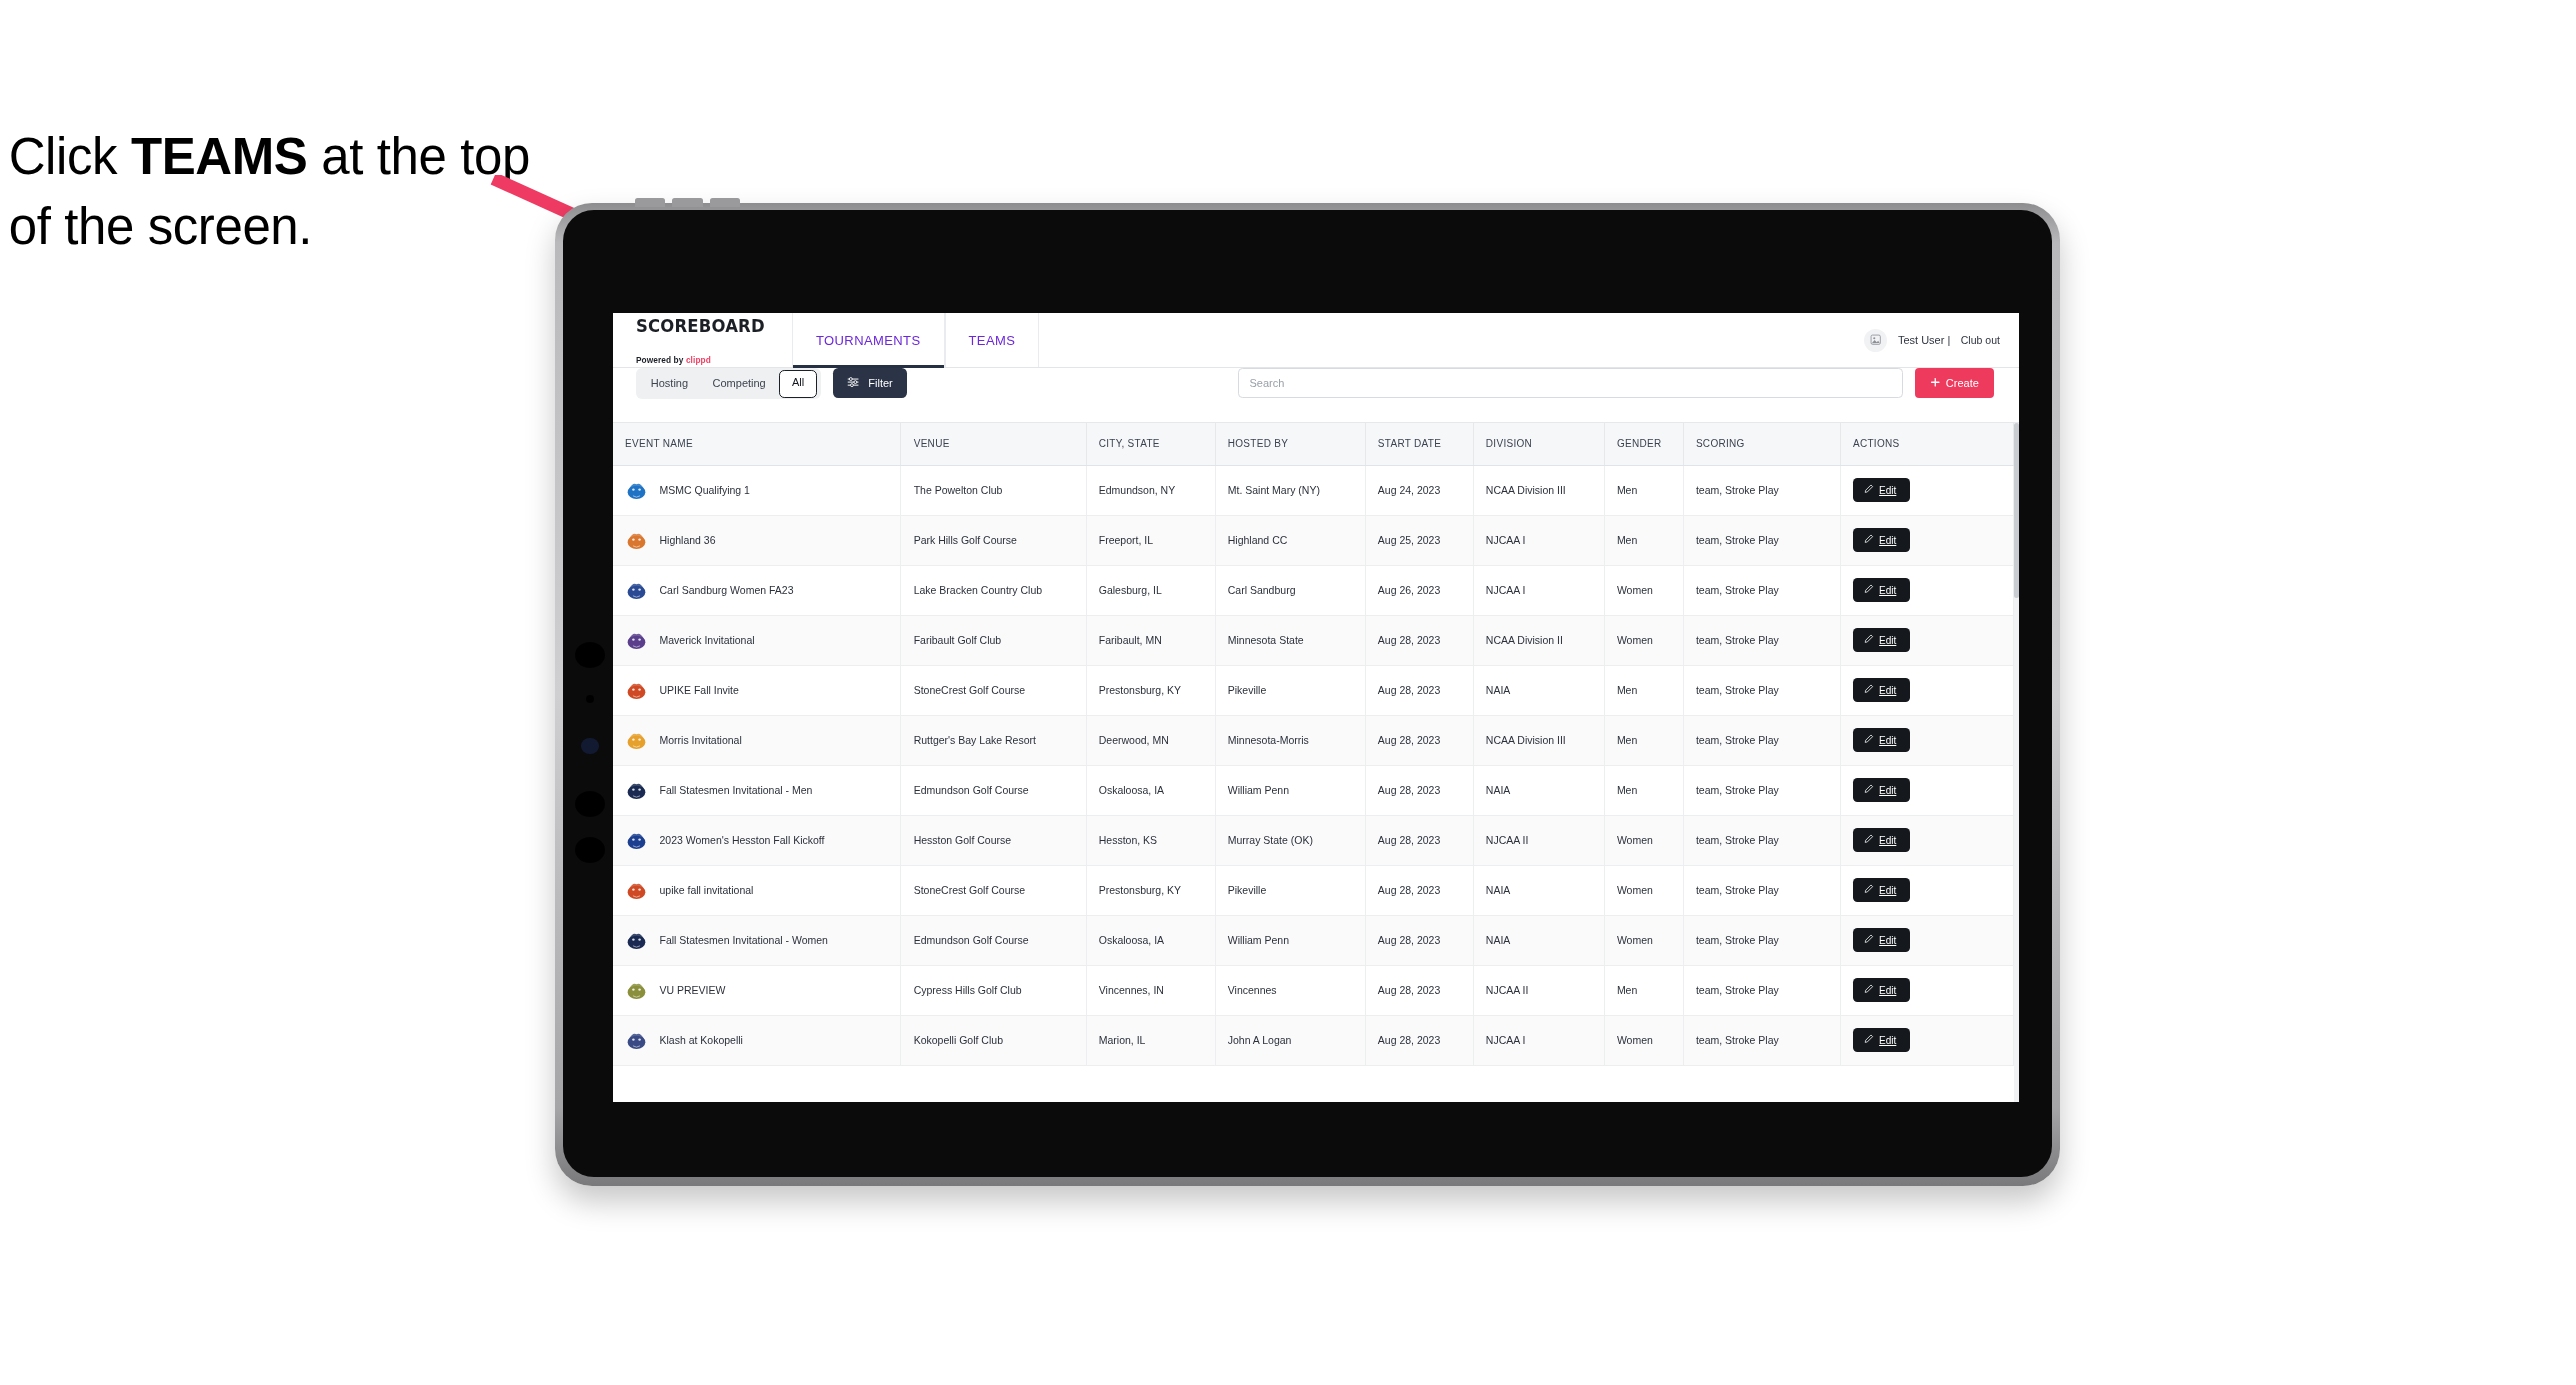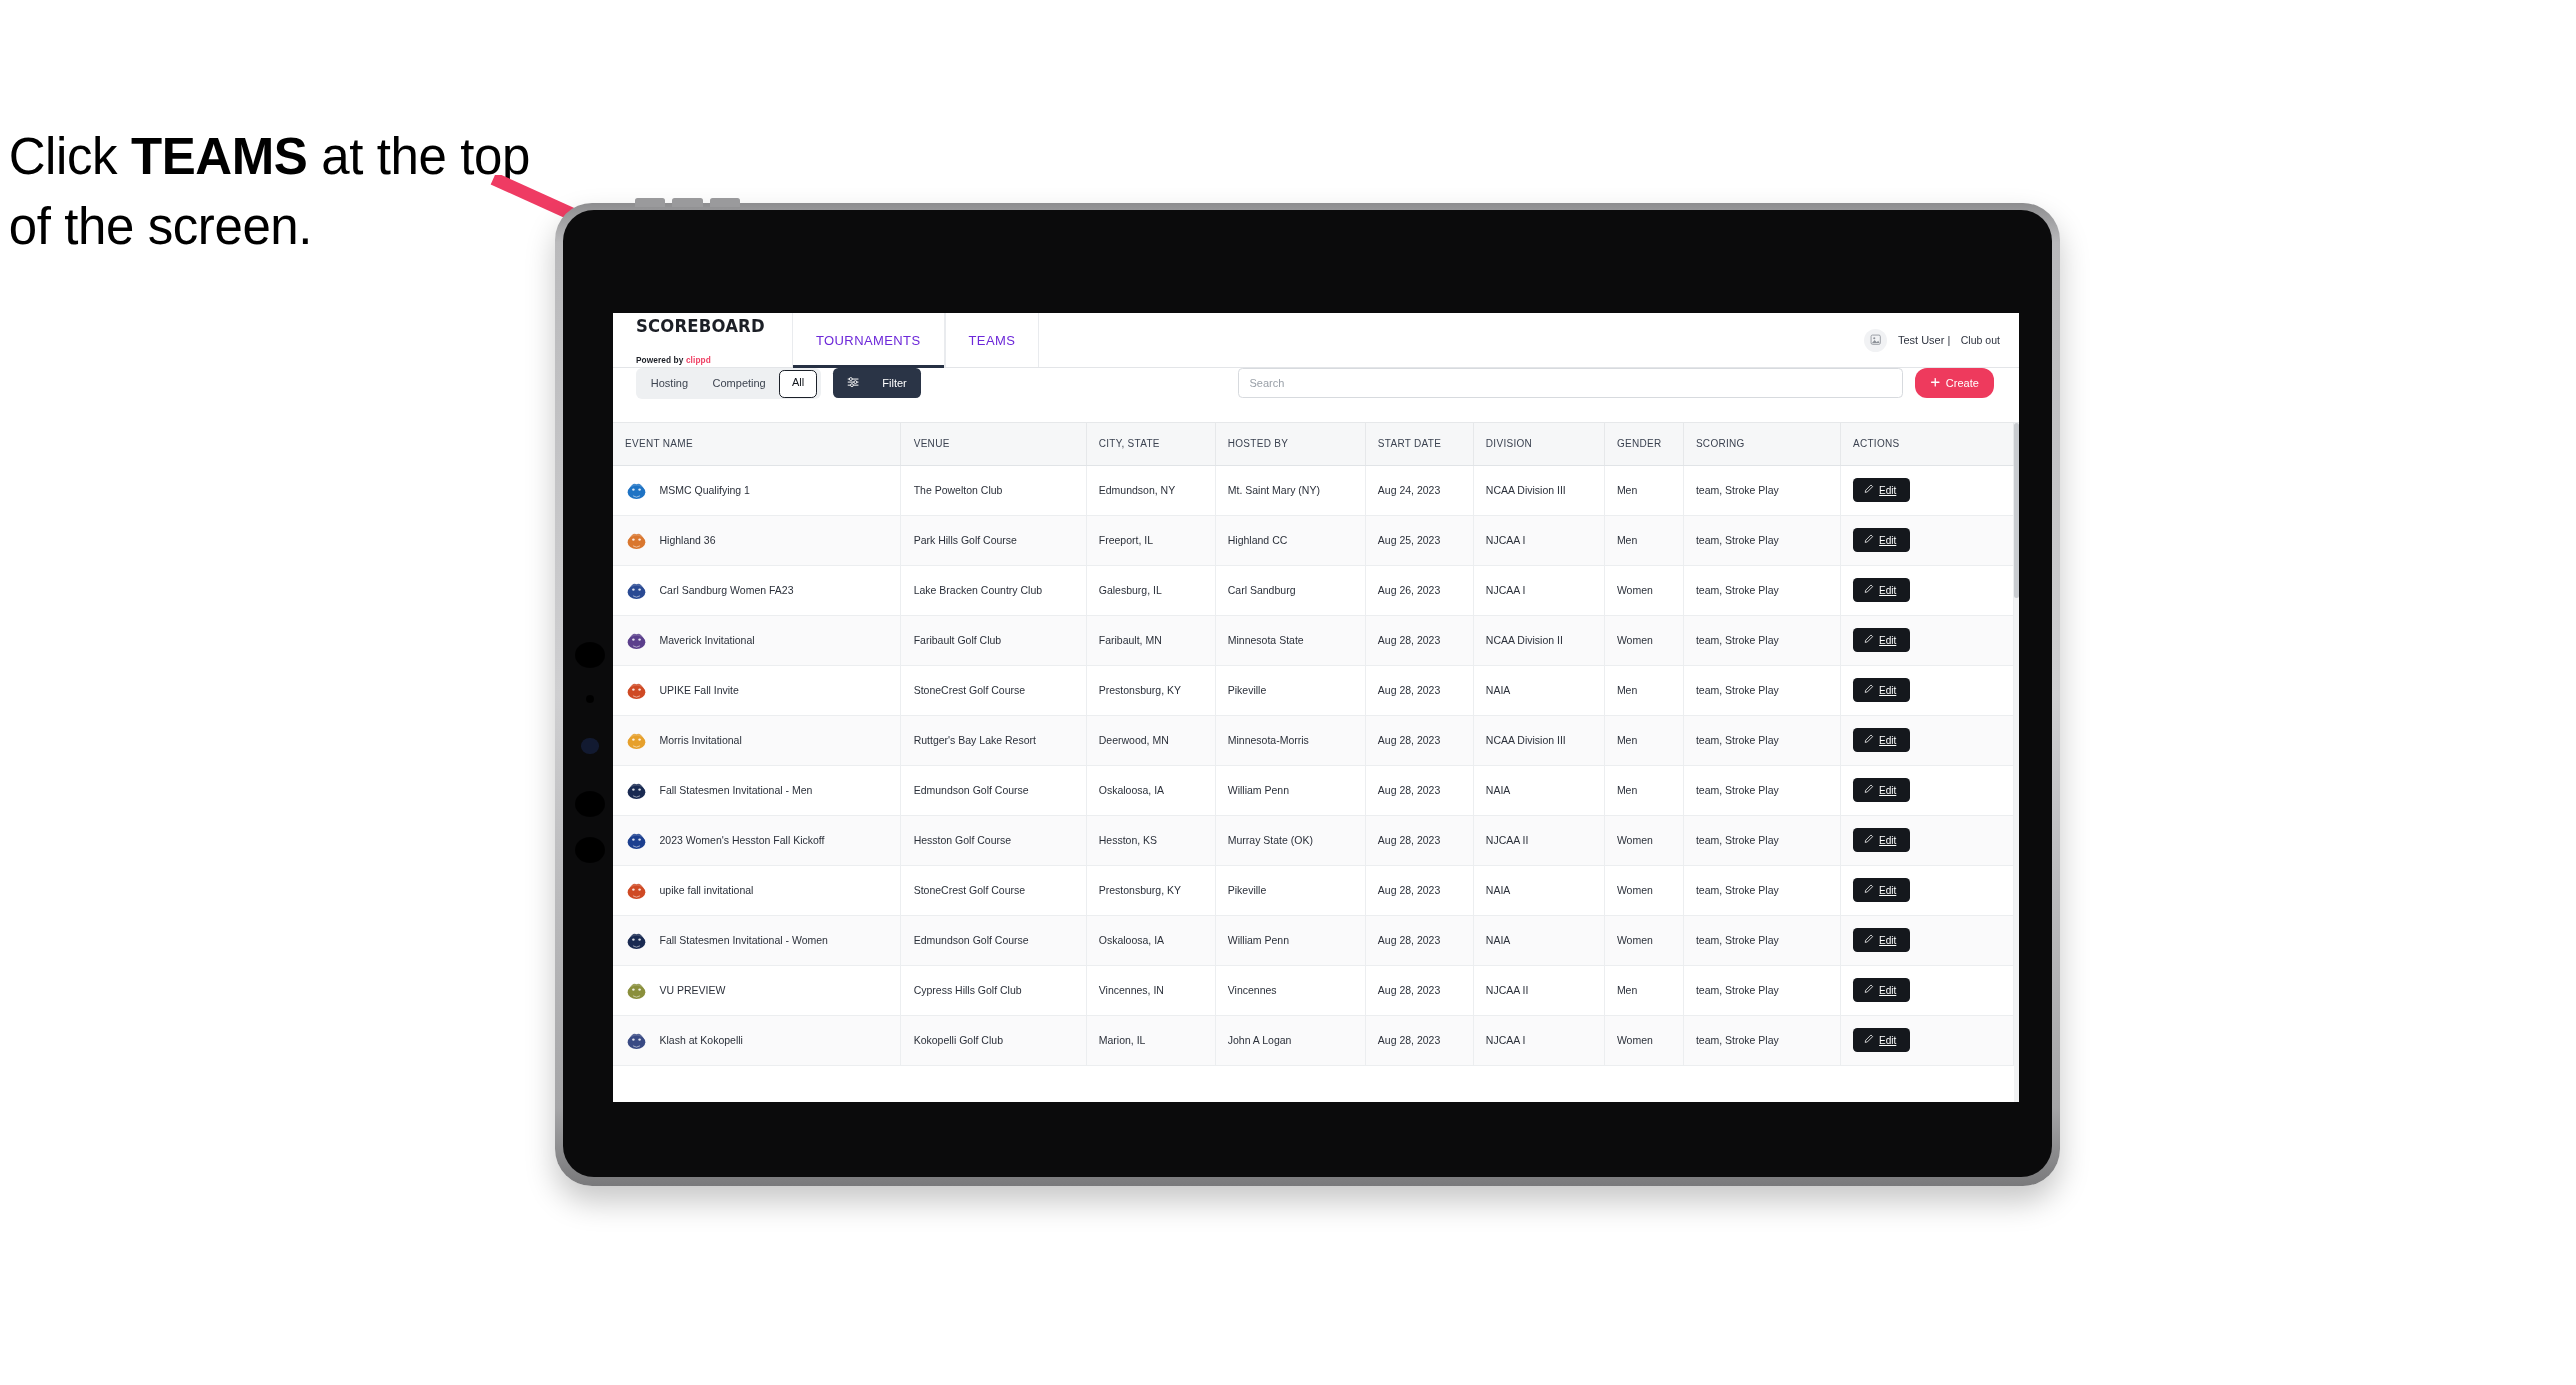--- a/index.html
+++ b/index.html
@@ -207,21 +207,21 @@
   }
   .seg-item.active {
     background: #ffffff;
     border: 1.4px solid #1b2028;
     color: #12161c;
     height: 26px;
     line-height: 23.6px;
     padding: 0 12.2px;
   }
   #filter-btn {
-    display: flex; align-items: center; gap: 23px;
+    display: flex; align-items: center; gap: 9px;
     background: #2a3446;
     color: #ffffff;
     font-size: 11px;
     height: 30px;
     padding: 0 14px;
     border-radius: 5.2px;
     cursor: pointer;
   }
   #search-wrap { margin-left: auto; display: flex; align-items: center; gap: 12.2px; }
   #search-input {
@@ -237,21 +237,21 @@
     font-family: "Liberation Sans", sans-serif;
   }
   #search-input::placeholder { color: #9aa0a8; }
   #create-btn {
     display: flex; align-items: center; gap: 5.2px;
     background: #ee3a5d;
     color: #ffffff;
     font-size: 11px;
     height: 30px;
     padding: 0 15px;
-    border-radius: 12px;
+    border-radius: 4px;
     cursor: pointer;
     white-space: nowrap;
   }
 
   
   #table-scroll {
     position: relative;
     height: 680px;
     overflow: hidden;
     border-top: 0.9px solid #e6e8ea;

